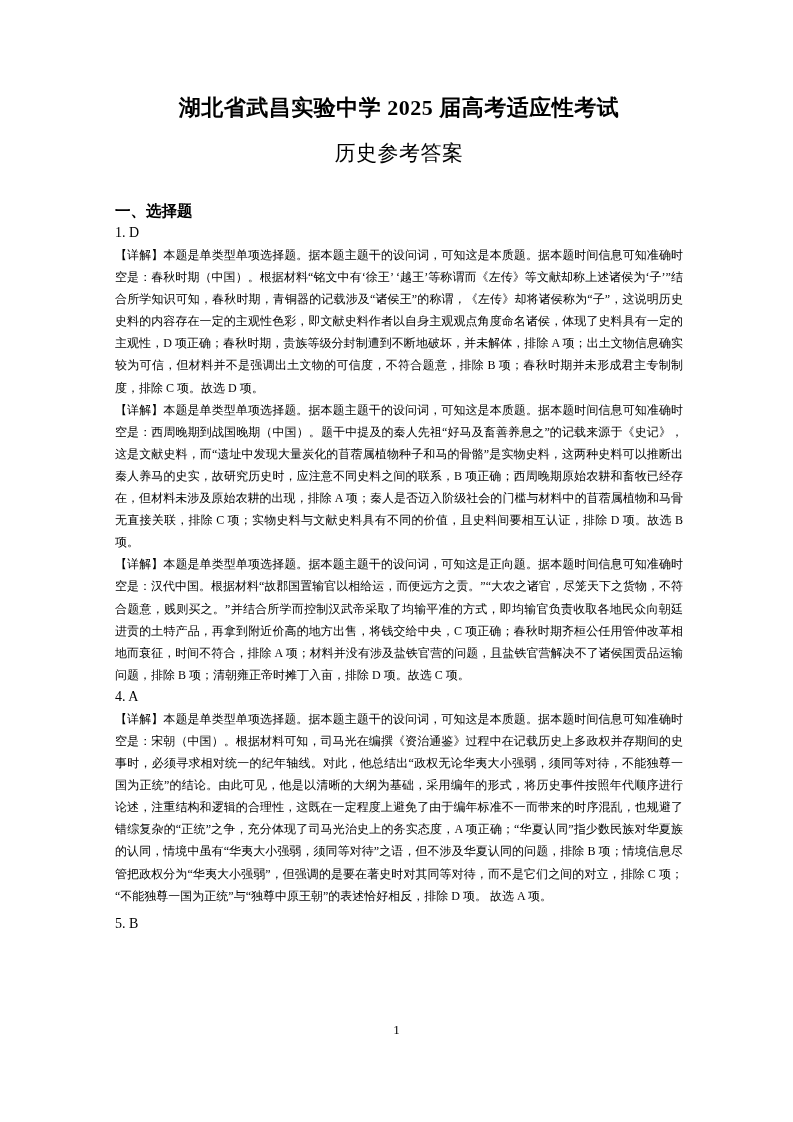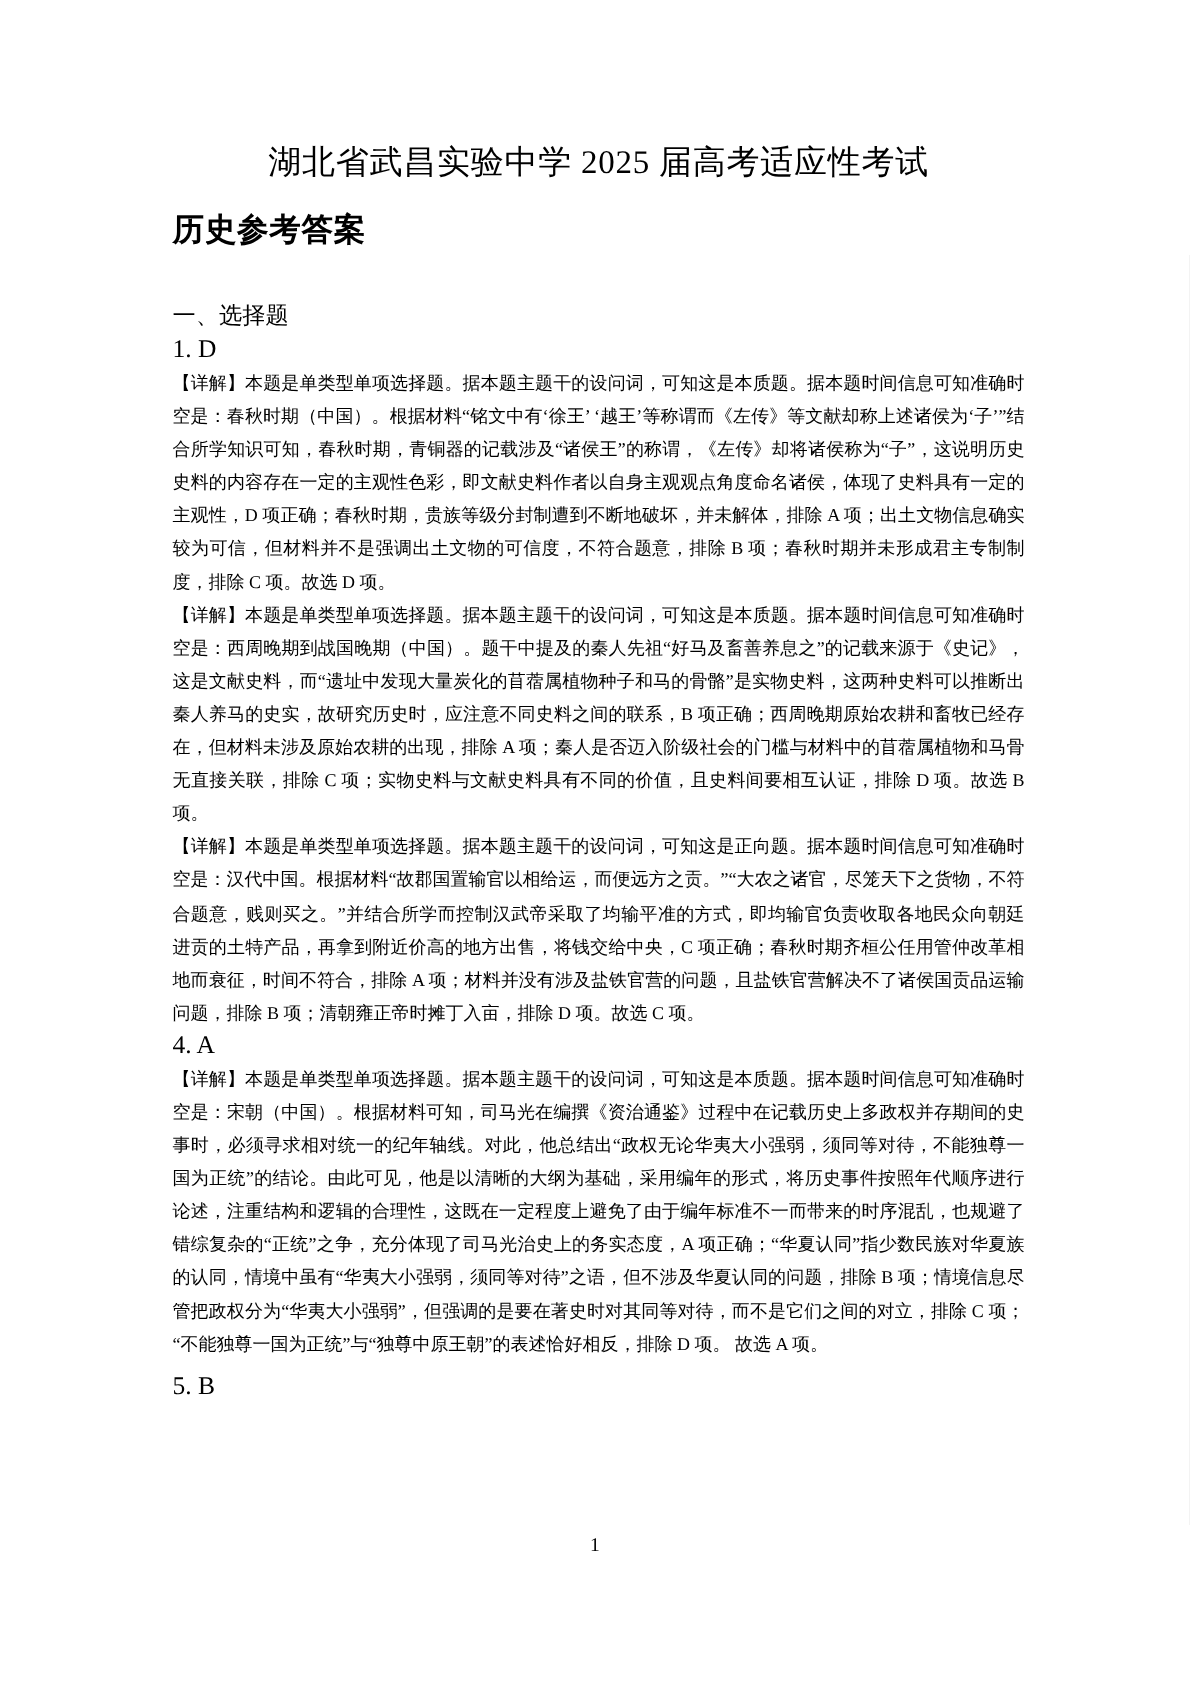--- a/index.html
+++ b/index.html
@@ -15,40 +15,40 @@
     overflow: hidden;
   }
   .content {
     padding: 92px 110px 0 115px;
   }
   .doc-title {
     margin: 0;
     text-align: center;
     font-size: 22px;
     line-height: 32px;
-    font-weight: normal;
+    font-weight: bold;
     letter-spacing: 0.5px;
   }
   .doc-subtitle {
     margin: 14px 0 0 0;
-    text-align: left;
+    text-align: center;
     font-size: 21px;
     line-height: 30px;
-    font-weight: bold;
+    font-weight: normal;
     letter-spacing: 0.5px;
   }
   .section-heading {
     margin: 32px 0 0 0;
     font-size: 15.5px;
     line-height: 22px;
-    font-weight: normal;
+    font-weight: bold;
   }
   .answers { margin-top: 0; }
   .answer-label {
-    font-size: 17px;
+    font-size: 14px;
     line-height: 22px;
     font-family: Liberation Serif, serif;
   }
   .answer-detail {
     margin: 0;
     font-size: 12px;
     line-height: 22.1px;
     text-align: justify;
     word-break: break-all;
   }

